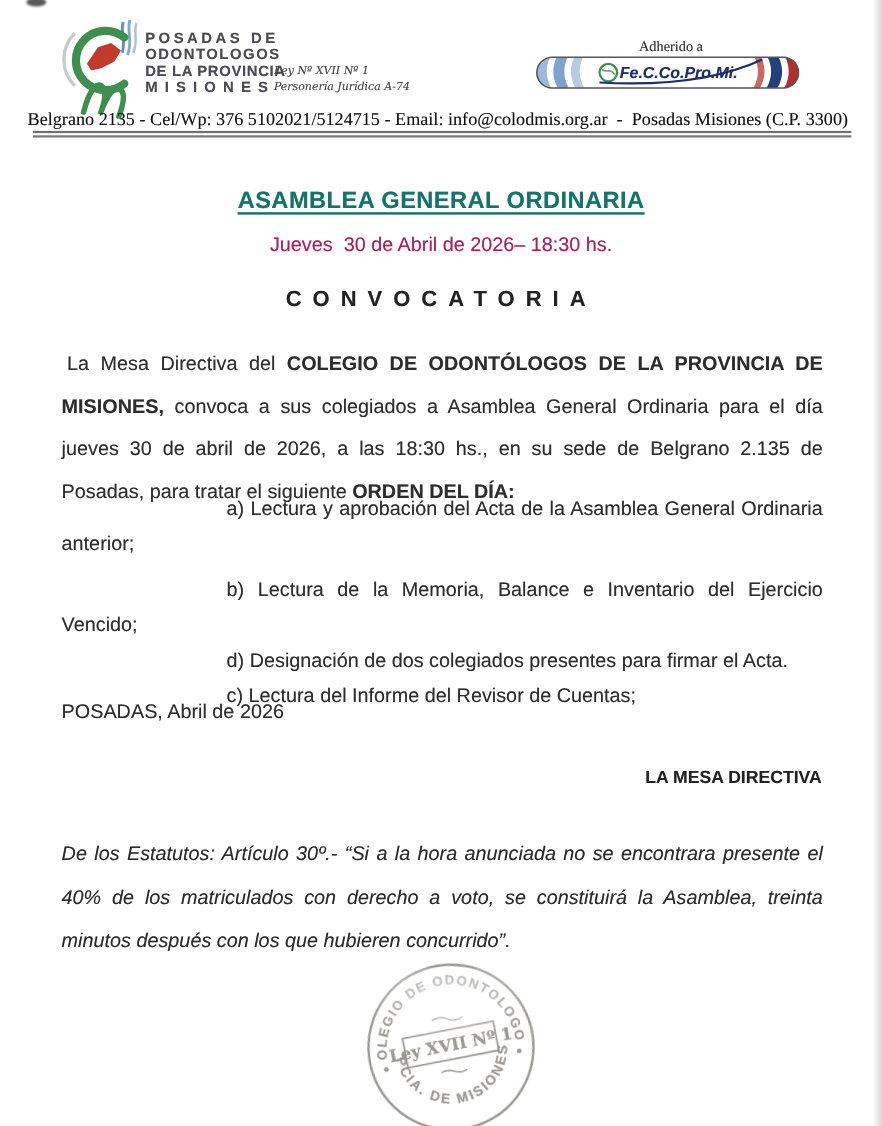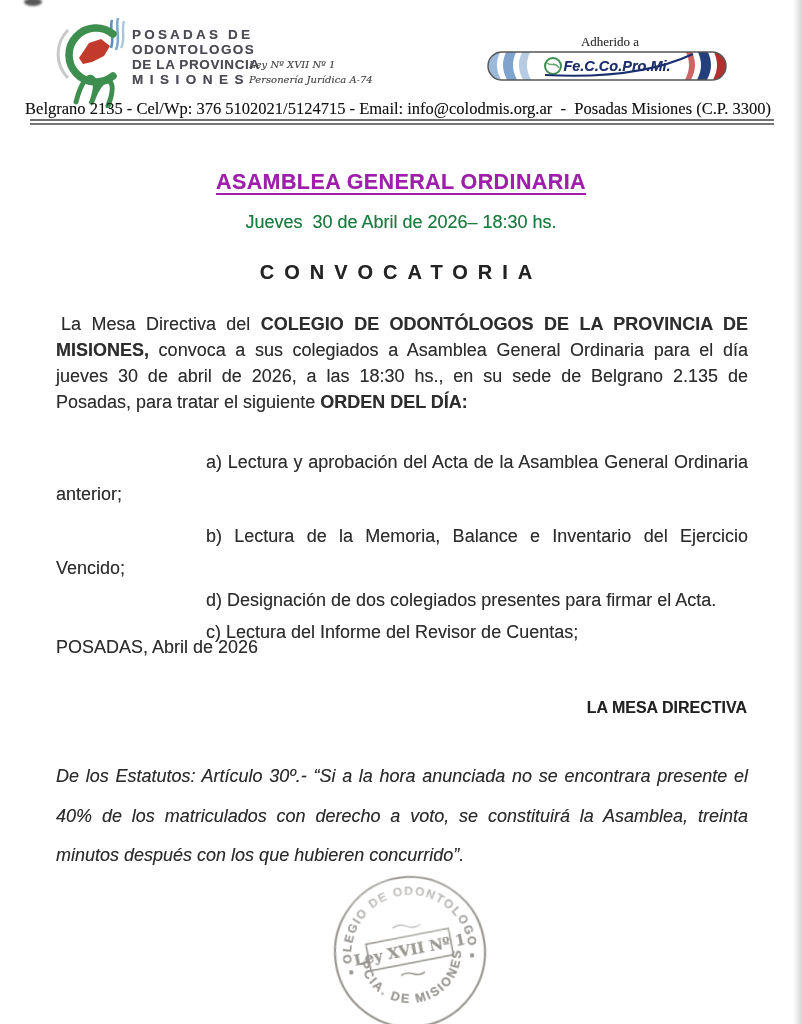--- a/index.html
+++ b/index.html
@@ -51,36 +51,36 @@
     font-family: "Liberation Serif", serif; font-size: 16.5px; color: #141414;
     white-space: pre-wrap;
   }
   .double-rule {
     position: absolute; left: 30px; right: 28px; top: 119px; height: 6px;
     border-top: 2px solid #6f6f6f; border-bottom: 2px solid #777;
   }
   
   .doc-title {
     position: absolute; left: 0; right: 0; top: 170px;
-    text-align: center; font-size: 21.5px; font-weight: bold; color: #a21caf;
+    text-align: center; font-size: 21.5px; font-weight: bold; color: #0f766e;
     letter-spacing: 0.4px;
     text-decoration: underline; text-decoration-thickness: 2px; text-underline-offset: 4px;
   }
   .date-line {
     position: absolute; left: 0; right: 0; top: 212px;
-    text-align: center; font-size: 18px; color: #15803d; white-space: pre-wrap;
+    text-align: center; font-size: 18px; color: #be185d; white-space: pre-wrap;
   }
   .section-heading {
     position: absolute; left: 0; right: 0; top: 261px;
     text-align: center; font-size: 20px; font-weight: bold; color: #232323;
     letter-spacing: 10px; padding-left: 0;
   }
   .intro {
     position: absolute; left: 56px; right: 54px; top: 311px;
-    font-size: 18px; line-height: 26px; text-align: justify; text-indent: 5px;
+    font-size: 18px; line-height: 39px; text-align: justify; text-indent: 5px;
   }
   .agenda { position: absolute; left: 56px; right: 54px; top: 446px; }
   .agenda p { font-size: 18px; line-height: 32px; text-align: justify; text-indent: 150px; }
   .agenda p.gap { margin-bottom: 10px; }
   .place-date { position: absolute; left: 56px; top: 637px; font-size: 18px; }
   .signature {
     position: absolute; left: 56px; right: 55px; top: 699px;
     text-align: right; font-size: 16px; font-weight: bold; color: #222;
   }
   .statute {

